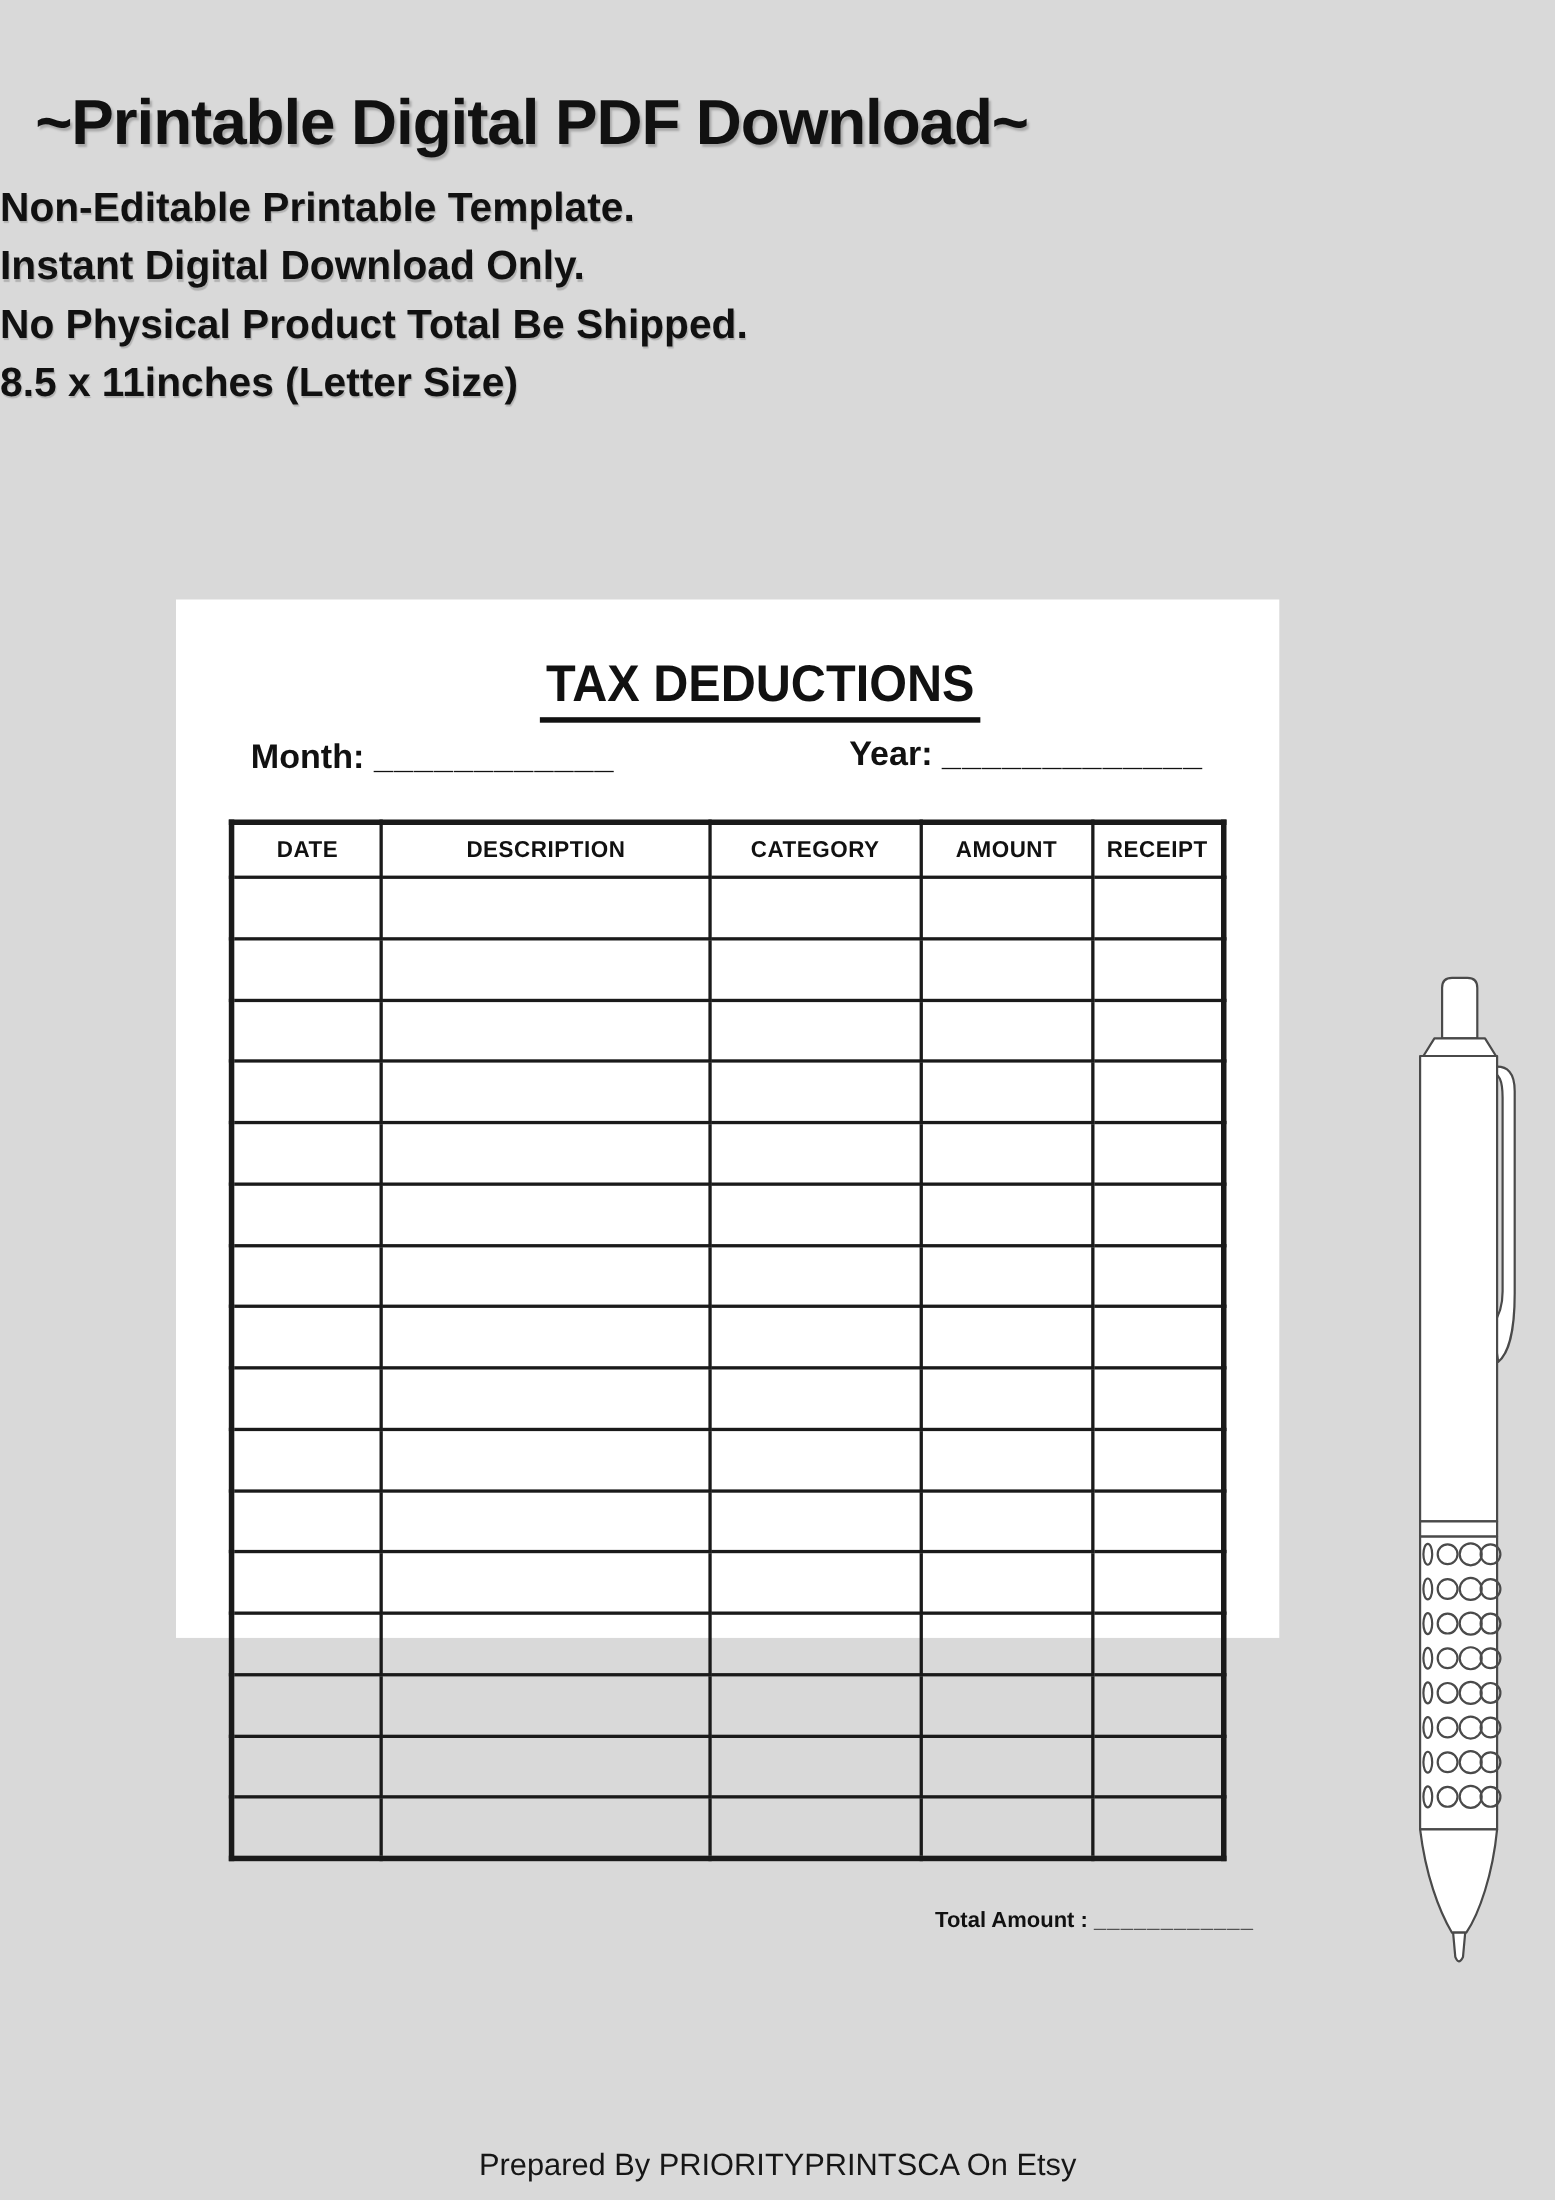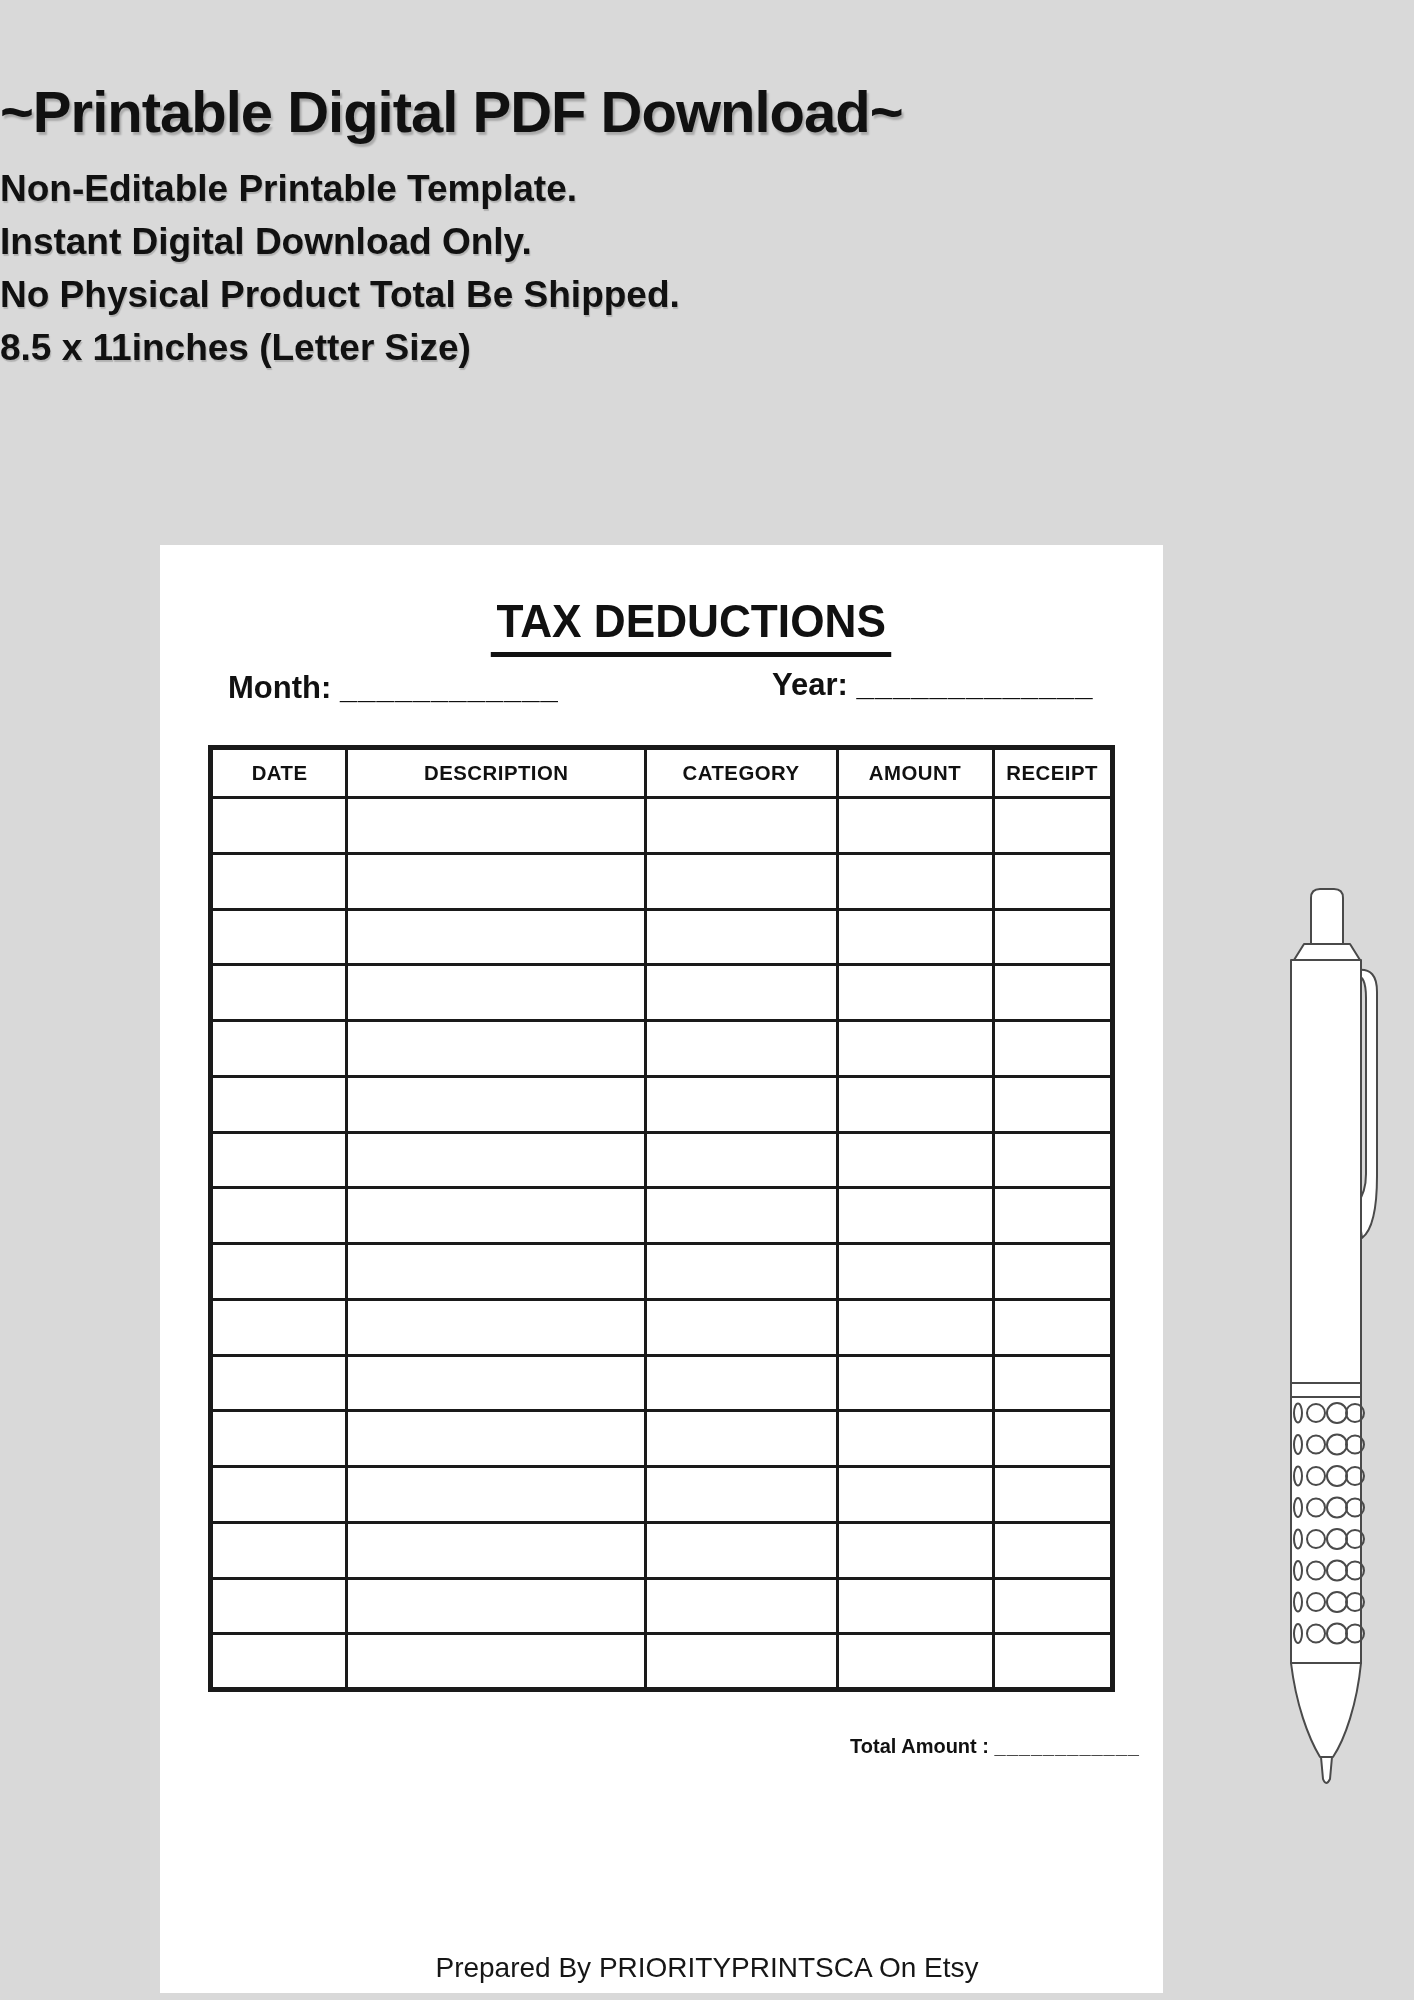--- a/index.html
+++ b/index.html
@@ -17,30 +17,31 @@
     color:var(--ink);
     position:relative;
     overflow:hidden;
   }
   .canvas{position:absolute;inset:0;}
   .main-title{
     position:absolute;left:0;top:78px;width:1106px;
     font-size:58px;font-weight:bold;letter-spacing:-1px;
     text-shadow:2px 3px 2px rgba(0,0,0,0.22);
     white-space:nowrap;
+    padding-left:32px;
   }
   .subtitle{
     position:absolute;left:0;top:162px;width:1106px;
     font-size:37px;font-weight:bold;line-height:53px;
     text-shadow:1px 2px 1px rgba(0,0,0,0.18);
   }
 
   
   .page{
-    position:absolute;left:160px;top:545px;width:1003px;height:1448px;
+    position:absolute;left:160px;top:545px;width:1003px;height:944px;
     background:var(--page);
   }
   .doc-title-wrap{
     position:absolute;left:0;top:48px;width:1003px;text-align:center;
   }
   .doc-title{
     display:inline-block;
     margin-left:60px;
     font-size:47px;font-weight:bold;
     letter-spacing:0px;

